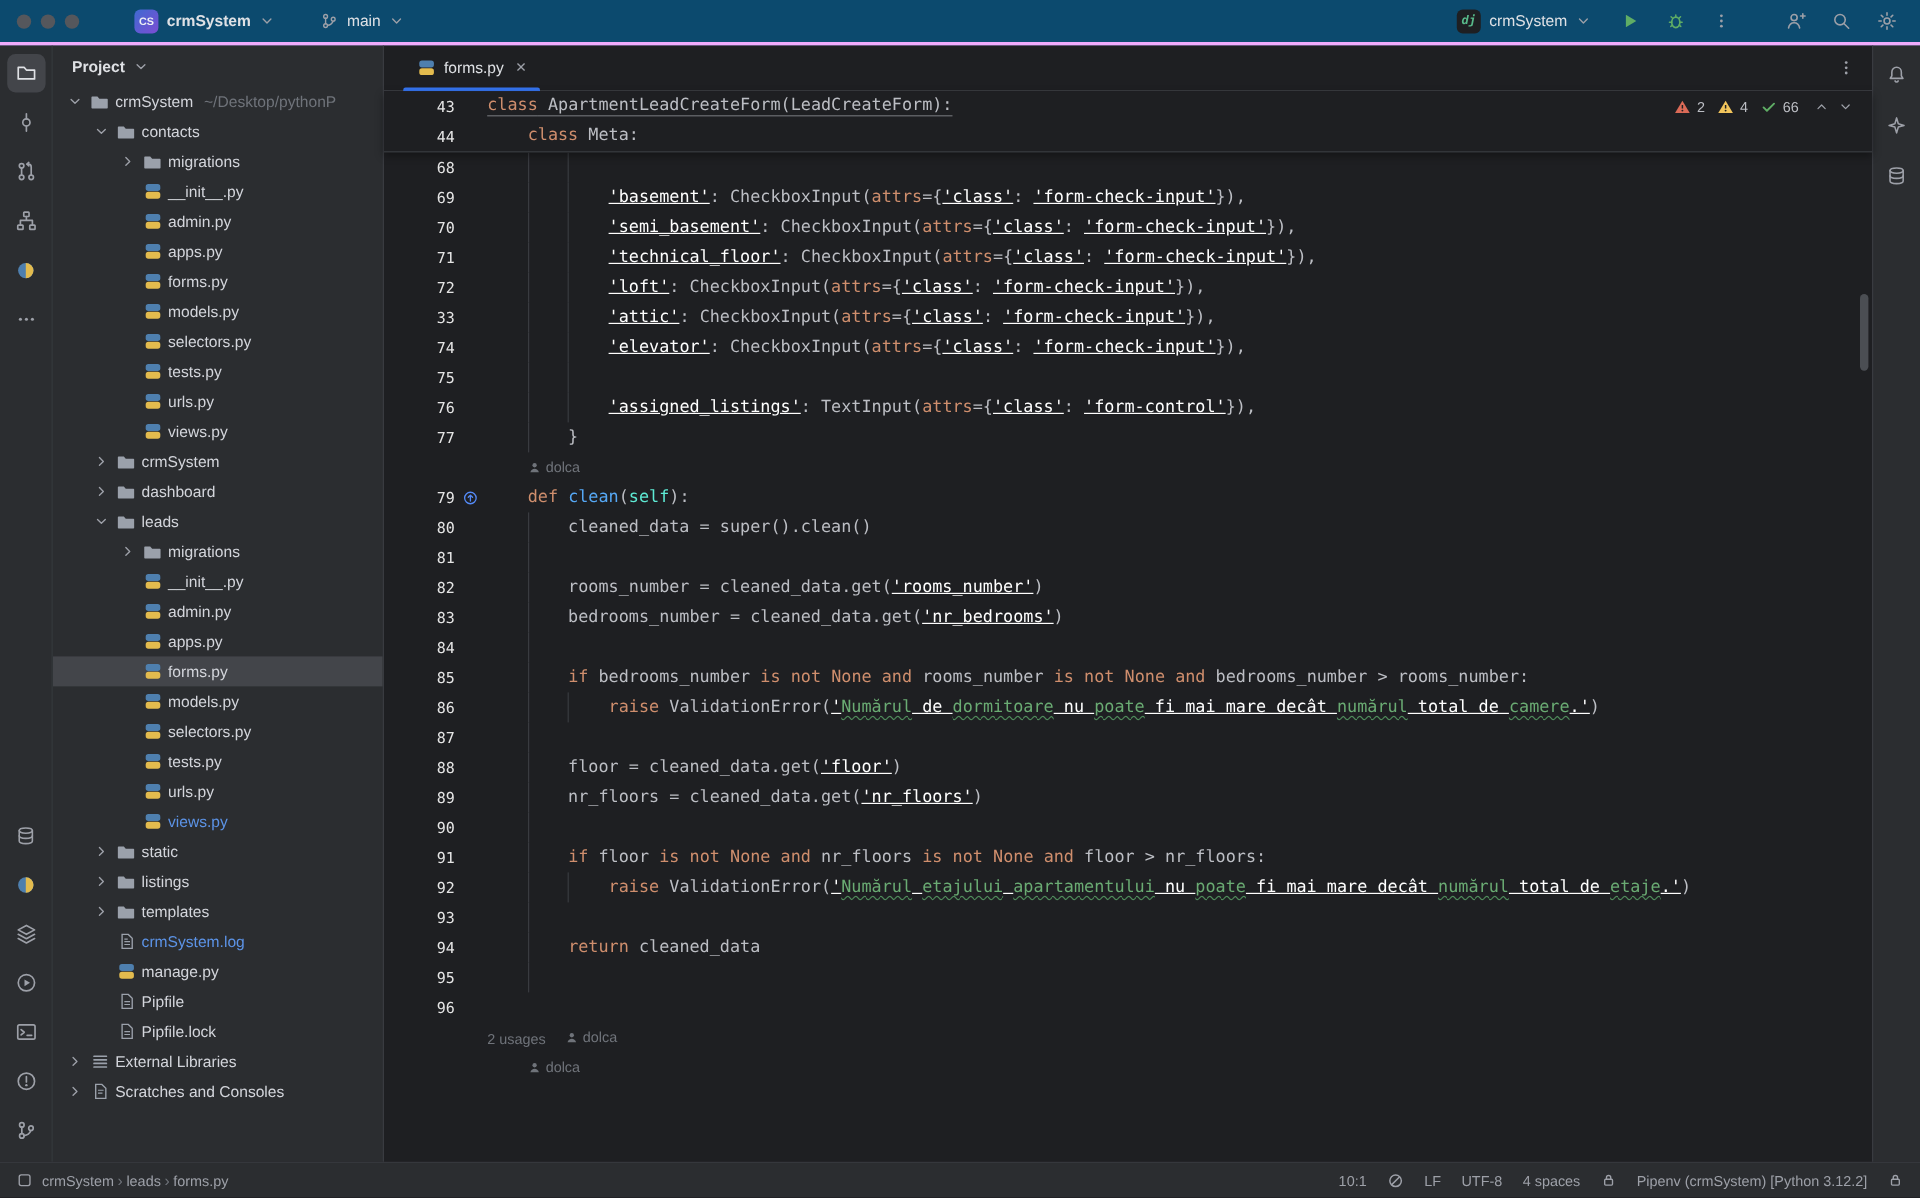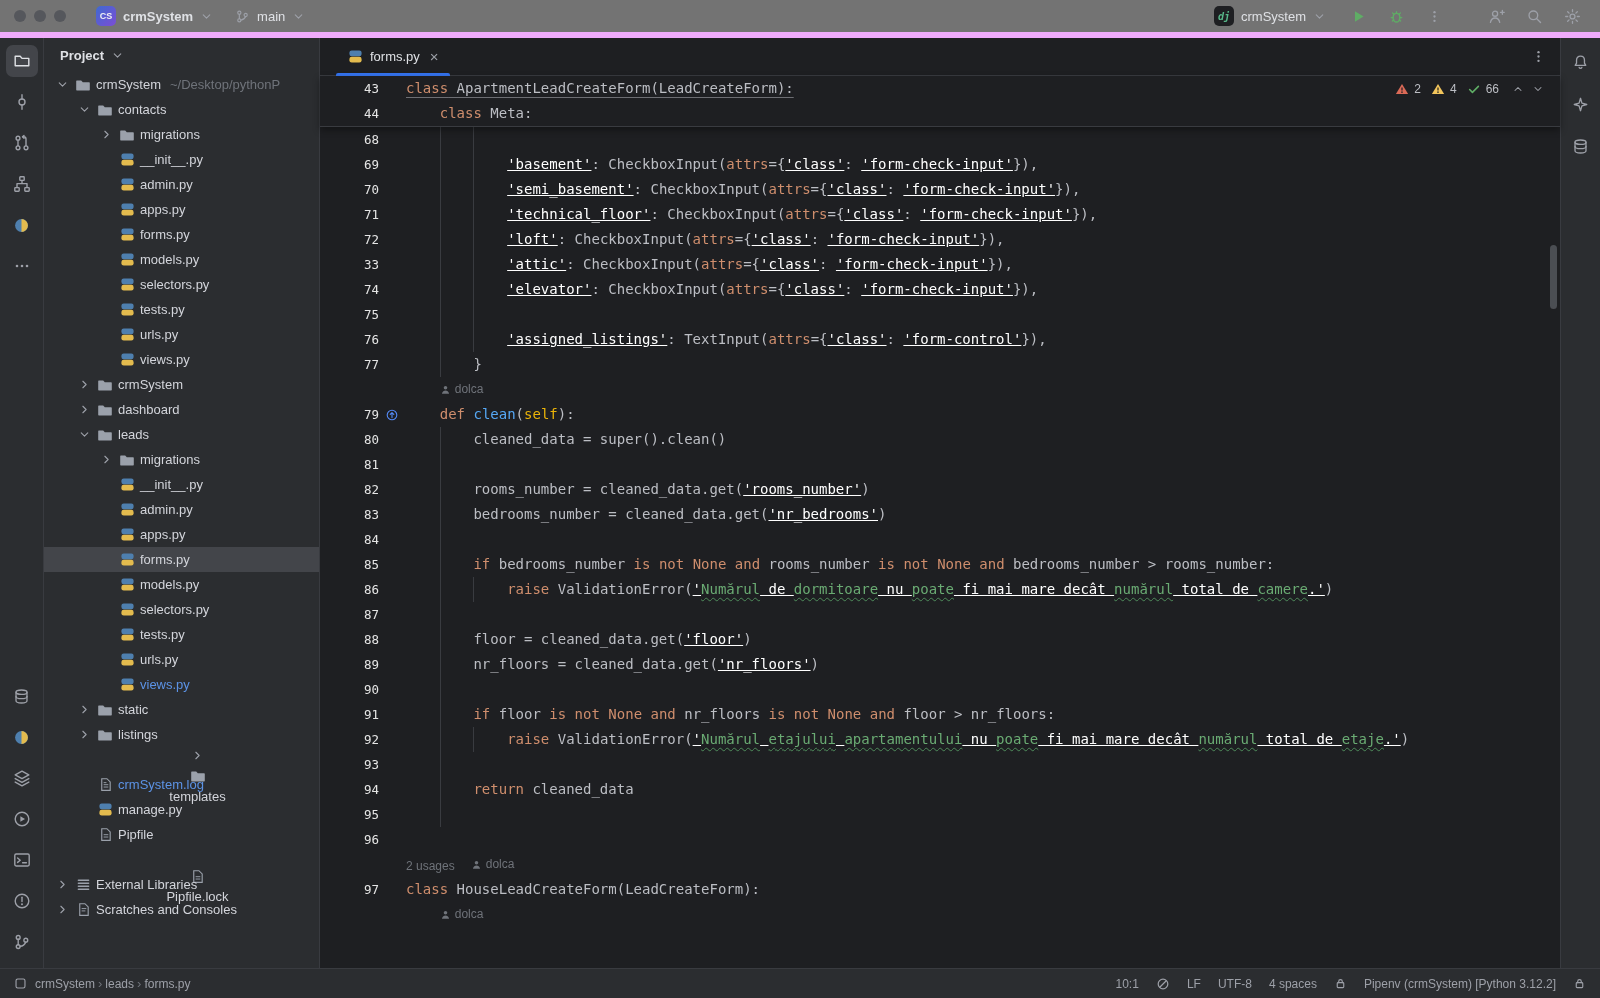--- a/index.html
+++ b/index.html
@@ -6,22 +6,22 @@
   html,body { width:1600px; height:998px; overflow:hidden; }
   body {
     background:#1e1f22;
     font-family:"Liberation Sans", sans-serif;
     color:#dfe1e5;
     -webkit-font-smoothing:antialiased;
   }
   svg { display:block; }
 
   
-  .titlebar { height:38px; background:#737373; border-bottom:6px solid #f0abfc;
-    display:flex; align-items:center; padding:0 14px; gap:6px; }
+  .titlebar { height:38px; background:#0c4a6e; border-bottom:3px solid #f0abfc;
+    display:flex; align-items:center; padding:0 14px; gap:22px; }
   .lights { display:flex; gap:8px; margin-right:16px; }
   .light { width:12px; height:12px; border-radius:50%; background:#55575c; }
   .tb-widget { display:flex; align-items:center; gap:7px; padding:4px 8px; border-radius:6px;
     font-size:13px; color:#dfe1e5; cursor:default; }
   .tb-widget .chev { color:#9da0a8; }
   .badge { width:20px; height:20px; border-radius:5px; display:flex; align-items:center;
     justify-content:center; font-size:9px; font-weight:bold; color:#eef0f4; }
   .badge-cs { background:linear-gradient(135deg,#3f6ad1,#7c4dd4); }
   .badge-dj { background:#1e1f22; color:#58b98a; font-size:10px; font-style:italic;
     font-family:"DejaVu Sans Mono",monospace; }
@@ -78,21 +78,21 @@
     color:#e5e5e5; min-width:32px; text-align:right; }
   .gslot { width:15px; height:15px; display:flex; align-items:center; justify-content:center; }
   .code-body { position:relative; flex:1; min-width:0; white-space:pre;
     font-family:"DejaVu Sans Mono","Liberation Mono",monospace;
     font-size:14px; line-height:25px; color:#bcbec4; }
   .tok-d { color:#bcbec4; }
   .tok-k { color:#cf8e6d; }
   .tok-s { color:#ffffff;text-decoration:underline; }
   .tok-p { color:#cf8e6d; }
   .tok-f { color:#56a8f5; }
-  .tok-sf { color:#eab308; }
+  .tok-sf { color:#5eead4; }
   .tok-t { color:#6aab73; text-decoration:underline wavy #4e8a5a 1px; text-underline-offset:3px; }
   .underlined span { text-decoration:underline; text-decoration-color:rgba(188,190,196,.5);
     text-underline-offset:4px; }
   .iguide { position:absolute; top:0; bottom:0; width:1px; background:#393b40; }
   .hint-text { font-family:"Liberation Sans",sans-serif; font-size:12px; color:#6f737a; }
   .hint-group { display:inline-flex; align-items:center; gap:4px; }
   .hint-gap { display:inline-block; width:16px; }
 
   .inspections { position:absolute; top:0; right:16px; height:25px; display:flex;
     align-items:center; gap:5px; font-size:12px; color:#bcbec4; z-index:4; }
@@ -635,21 +635,21 @@
               <path d="M6 4l4 4-4 4" fill="none" stroke="currentColor" stroke-width="1.4" stroke-linecap="round" stroke-linejoin="round"></path>
             </svg>
           </span>
           <span class="t-icon">
             <svg width="16" height="16" viewBox="0 0 16 16">
               <path d="M1.8 3.4h4.4l1.6 1.9h6.4c.3 0 .6.3.6.6v6.9c0 .3-.3.6-.6.6H1.8c-.3 0-.6-.3-.6-.6V4c0-.3.3-.6.6-.6z" fill="#9ba1ab"></path>
             </svg>
           </span>
           <span class="t-label">listings</span>
         </div>
-        <div class="tree-row" style="padding-left: 32px; flex-direction: column;">
+        <div class="tree-row" style="padding-left: 32px;">
           <span class="t-chev">
             <svg width="13" height="13" viewBox="0 0 16 16">
               <path d="M6 4l4 4-4 4" fill="none" stroke="currentColor" stroke-width="1.4" stroke-linecap="round" stroke-linejoin="round"></path>
             </svg>
           </span>
           <span class="t-icon">
             <svg width="16" height="16" viewBox="0 0 16 16">
               <path d="M1.8 3.4h4.4l1.6 1.9h6.4c.3 0 .6.3.6.6v6.9c0 .3-.3.6-.6.6H1.8c-.3 0-.6-.3-.6-.6V4c0-.3.3-.6.6-.6z" fill="#9ba1ab"></path>
             </svg>
           </span>
@@ -678,21 +678,21 @@
         <div class="tree-row" style="padding-left: 32px;">
           <span class="t-chev"></span>
           <span class="t-icon">
             <svg width="15" height="15" viewBox="0 0 16 16">
               <path d="M4 1.8h5.5L13 5.3v8.9H4z" fill="none" stroke="#9ba1ab" stroke-width="1.2"></path>
               <path d="M6 8.2h5M6 10.7h5" stroke="#9ba1ab" stroke-width="1"></path>
             </svg>
           </span>
           <span class="t-label">Pipfile</span>
         </div>
-        <div class="tree-row" style="padding-left: 32px; flex-direction: column;">
+        <div class="tree-row" style="padding-left: 32px;">
           <span class="t-chev"></span>
           <span class="t-icon">
             <svg width="15" height="15" viewBox="0 0 16 16">
               <path d="M4 1.8h5.5L13 5.3v8.9H4z" fill="none" stroke="#9ba1ab" stroke-width="1.2"></path>
               <path d="M6 8.2h5M6 10.7h5" stroke="#9ba1ab" stroke-width="1"></path>
             </svg>
           </span>
           <span class="t-label">Pipfile.lock</span>
         </div>
         <div class="tree-row" style="padding-left: 10px;">
@@ -1019,27 +1019,20 @@
               <span class="lnum"></span>
               <span class="gslot"></span>
             </div>
             <div class="code-body" style="padding-left: 0ch;"><span class="hint-text">2 usages</span><span class="hint-gap"></span><span class="hint-group"><span><svg width="11" height="11" viewBox="0 0 16 16">
                     <circle cx="8" cy="5.4" r="2.6" fill="#6f737a"></circle>
                     <path d="M2.8 14c.7-3 2.9-4.4 5.2-4.4s4.5 1.4 5.2 4.4z" fill="#6f737a"></path>
                   </svg></span><span class="hint-text">dolca</span></span></div>
           </div>
           <div class="code-row">
             <div class="gutter">
-              <span class="lnum">97</span>
-              <span class="gslot"></span>
-            </div>
-            <div class="code-body"><span class="tok-k">class</span><span class="tok-d"> HouseLeadCreateForm(LeadCreateForm):</span></div>
-          </div>
-          <div class="code-row">
-            <div class="gutter">
               <span class="lnum"></span>
               <span class="gslot"></span>
             </div>
             <div class="code-body" style="padding-left: 4ch;"><span class="hint-group"><span><svg width="11" height="11" viewBox="0 0 16 16">
                     <circle cx="8" cy="5.4" r="2.6" fill="#6f737a"></circle>
                     <path d="M2.8 14c.7-3 2.9-4.4 5.2-4.4s4.5 1.4 5.2 4.4z" fill="#6f737a"></path>
                   </svg></span><span class="hint-text">dolca</span></span></div>
           </div>
         </div>
       <div class="scroll-thumb"></div>

